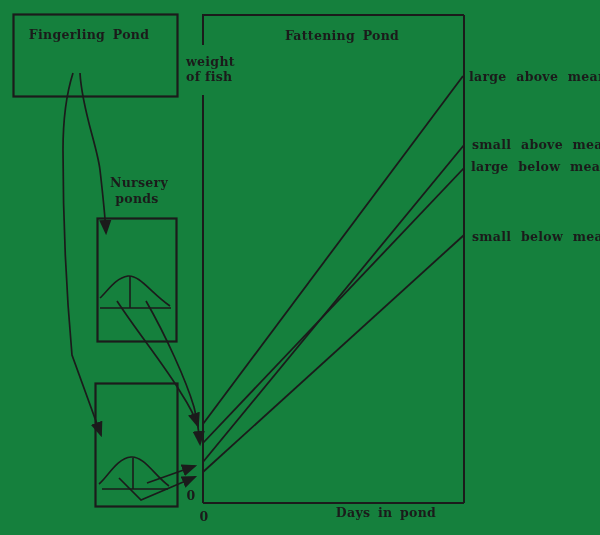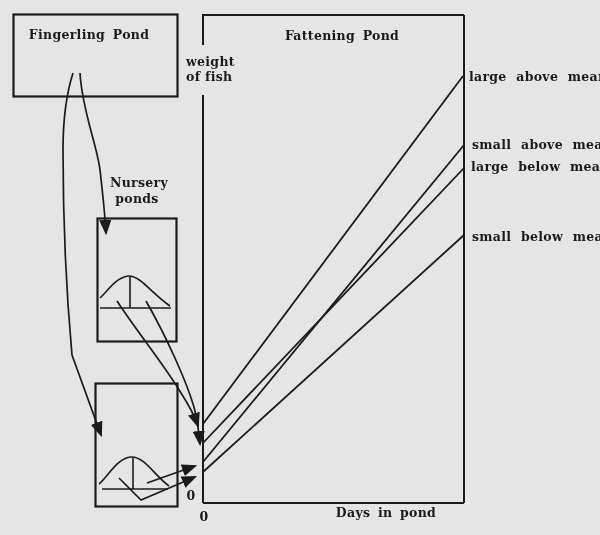--- a/index.html
+++ b/index.html
@@ -1,19 +1,19 @@
 <!DOCTYPE html>
 <html><head>
 <meta charset="utf-8">
 <style>
   html,body{margin:0;padding:0;background:#ffffff;}
   .figure{
     position:relative;
     width:600px;height:535px;
-    background:#e5e5e5;
+    background:#15803d;
     font-family:"DejaVu Serif","Liberation Serif",serif;
     overflow:hidden;
   }
   svg{position:absolute;inset:0;display:block;}
   .ink{stroke:#1b1b1b;fill:none;}
   .box{stroke-width:2.2;}
   .axis{stroke-width:2;}
   .gline{stroke-width:1.8;}
   .flow{stroke-width:1.7;}
   .bell{stroke-width:1.6;}

